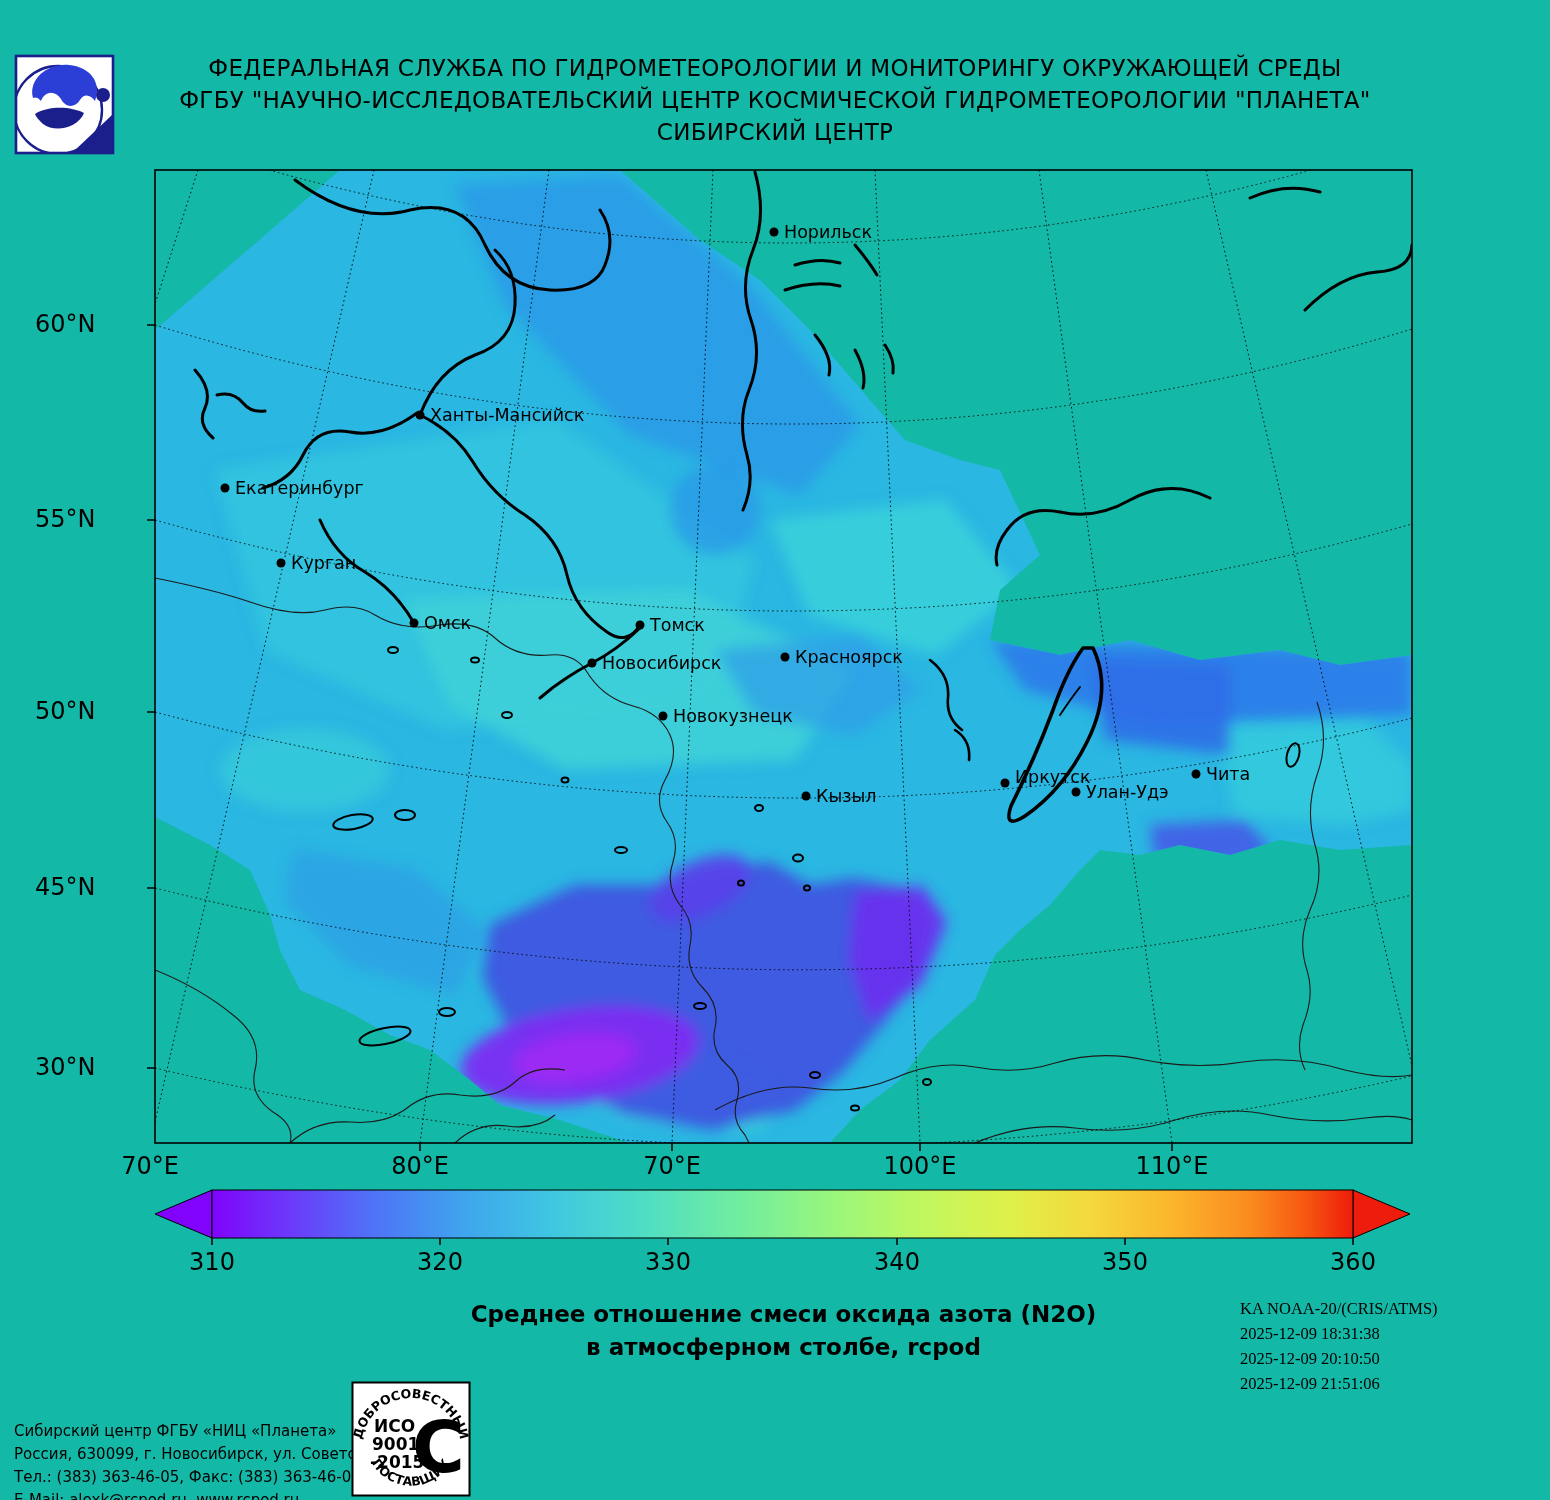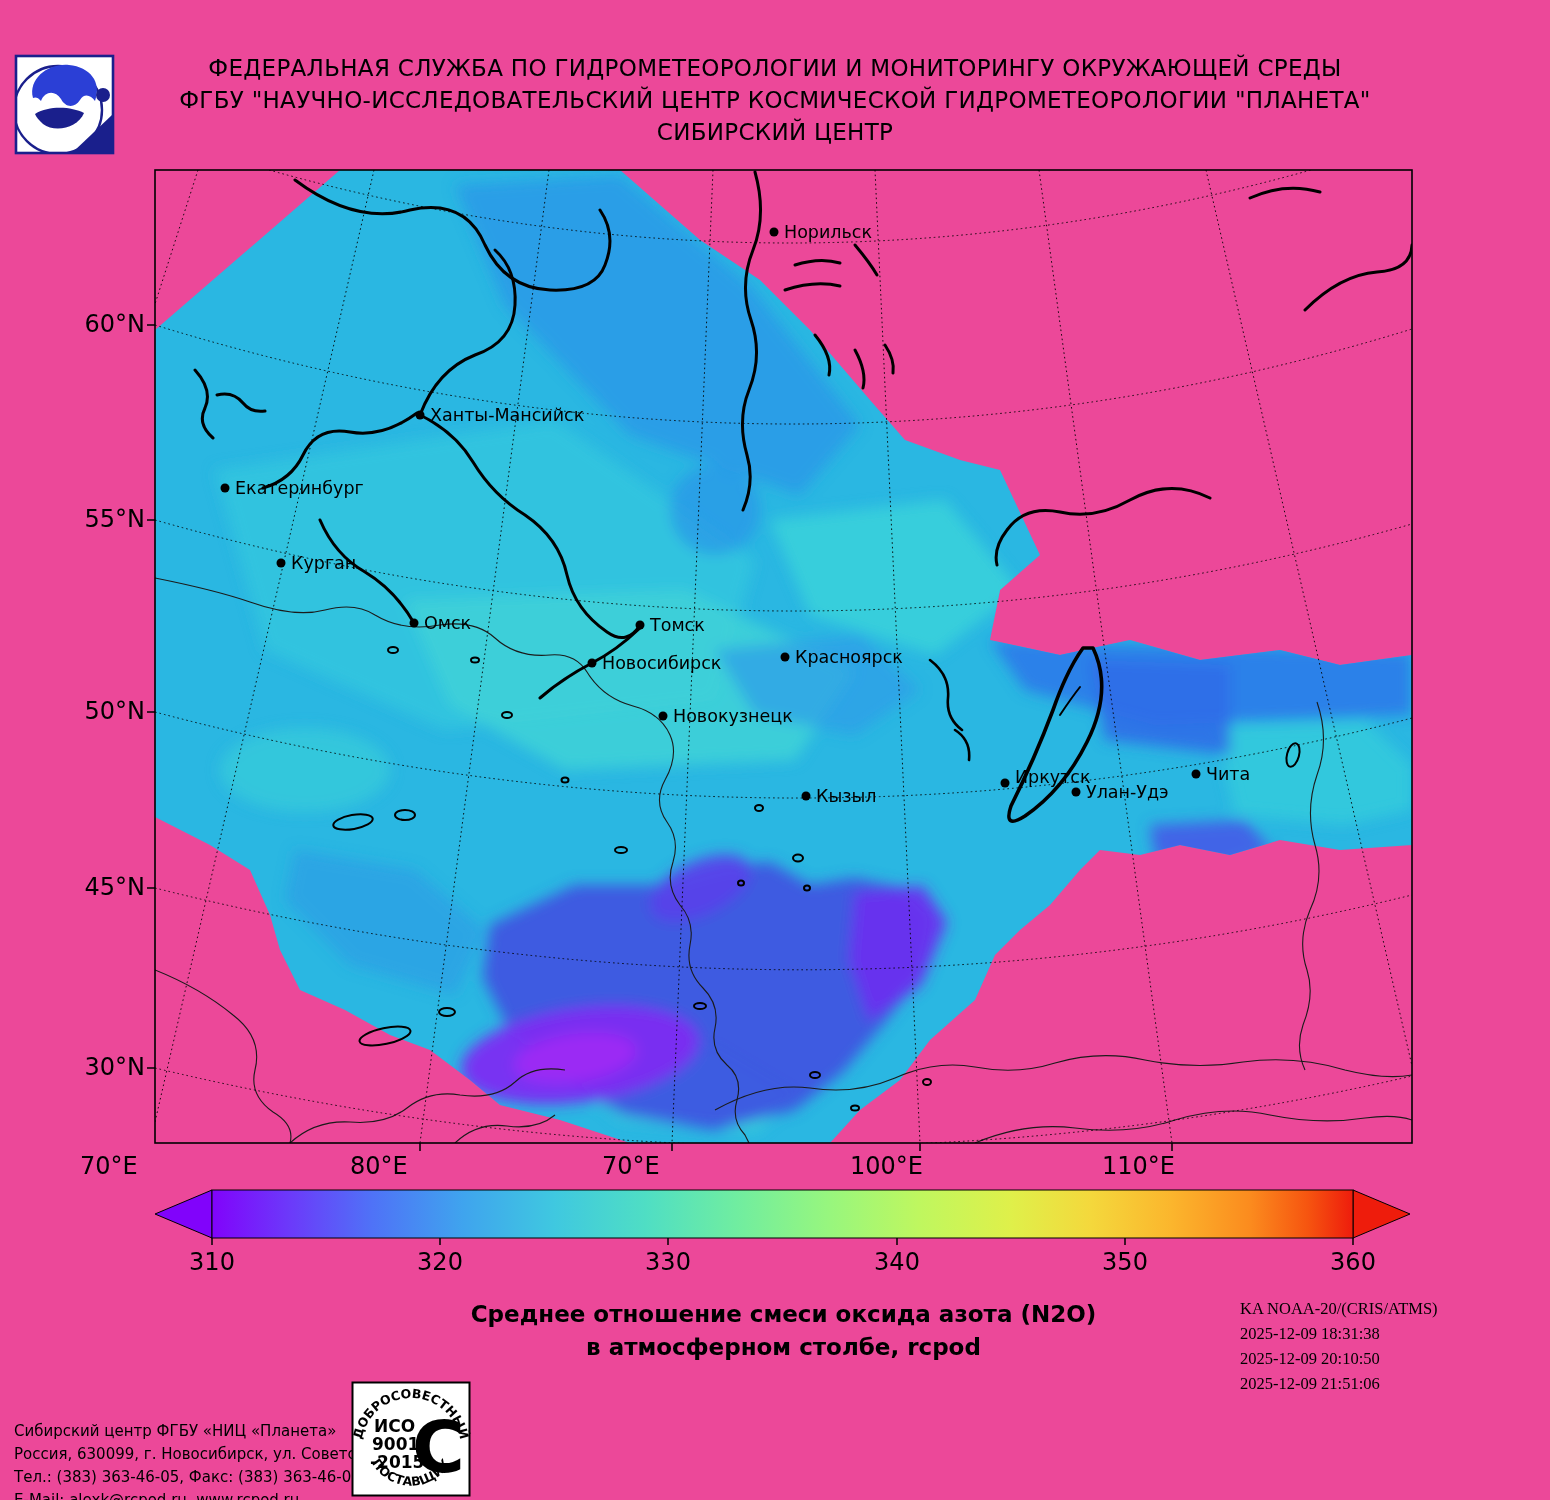--- a/index.html
+++ b/index.html
@@ -1,22 +1,22 @@
 <!DOCTYPE html>
 <html><head>
 <meta charset="utf-8">
 <style>
   html,body{margin:0;padding:0;background:#ffffff;}
-  .page{position:relative;width:1550px;height:1500px;background:#ec4899;overflow:hidden;
+  .page{position:relative;width:1550px;height:1500px;background:#14b8a6;overflow:hidden;
         font-family:"DejaVu Sans","Liberation Sans",sans-serif;color:#000;}
   .abs{position:absolute;}
   .header{left:0;top:52px;width:1550px;text-align:center;font-size:23px;line-height:32px;
           letter-spacing:.3px;white-space:nowrap;}
-  .ylab{width:110px;text-align:right;font-size:24px;}
-  .xlab{width:140px;font-size:24px;}
+  .ylab{width:110px;font-size:24px;}
+  .xlab{width:140px;text-align:center;font-size:24px;}
   .caption{left:155px;top:1298px;width:1257px;text-align:center;font-size:23px;line-height:33px;font-weight:bold;}
   .sat{left:1240px;top:1296px;font-size:16.5px;line-height:25px;white-space:nowrap;font-family:Liberation Serif, serif;}
   .footer{left:14px;top:1420px;font-size:15px;line-height:23px;white-space:nowrap;}
   svg{display:block;}
   text{font-family:"DejaVu Sans","Liberation Sans",sans-serif;}
 </style>
 </head>
 <body>
 
 <div class="page">

